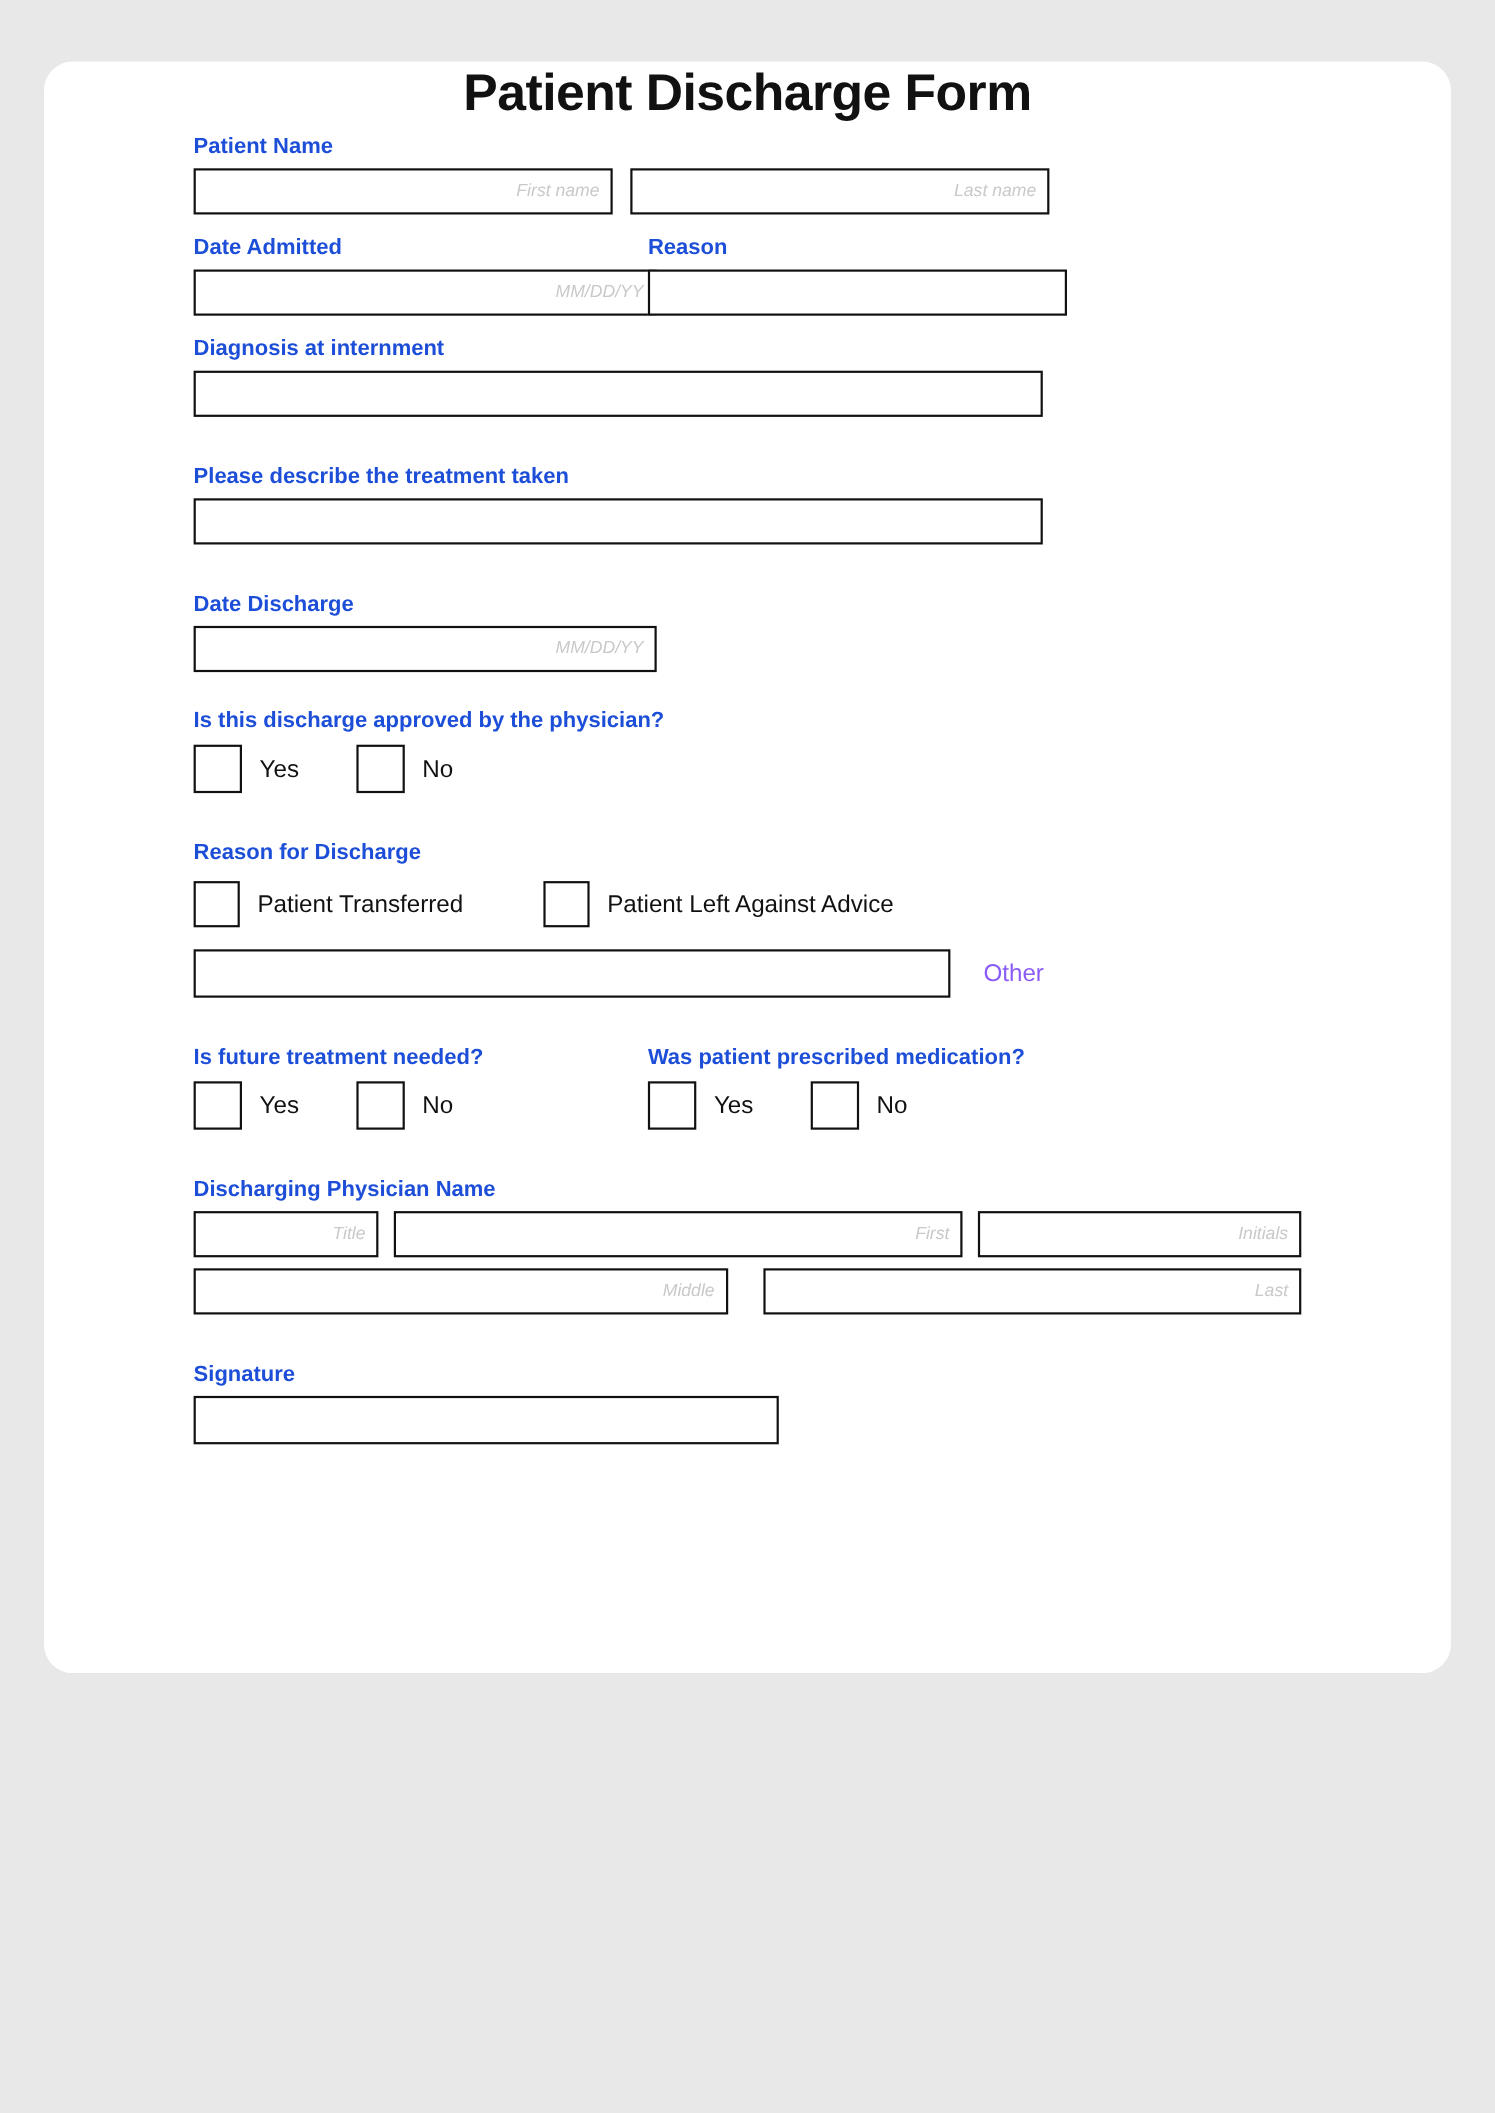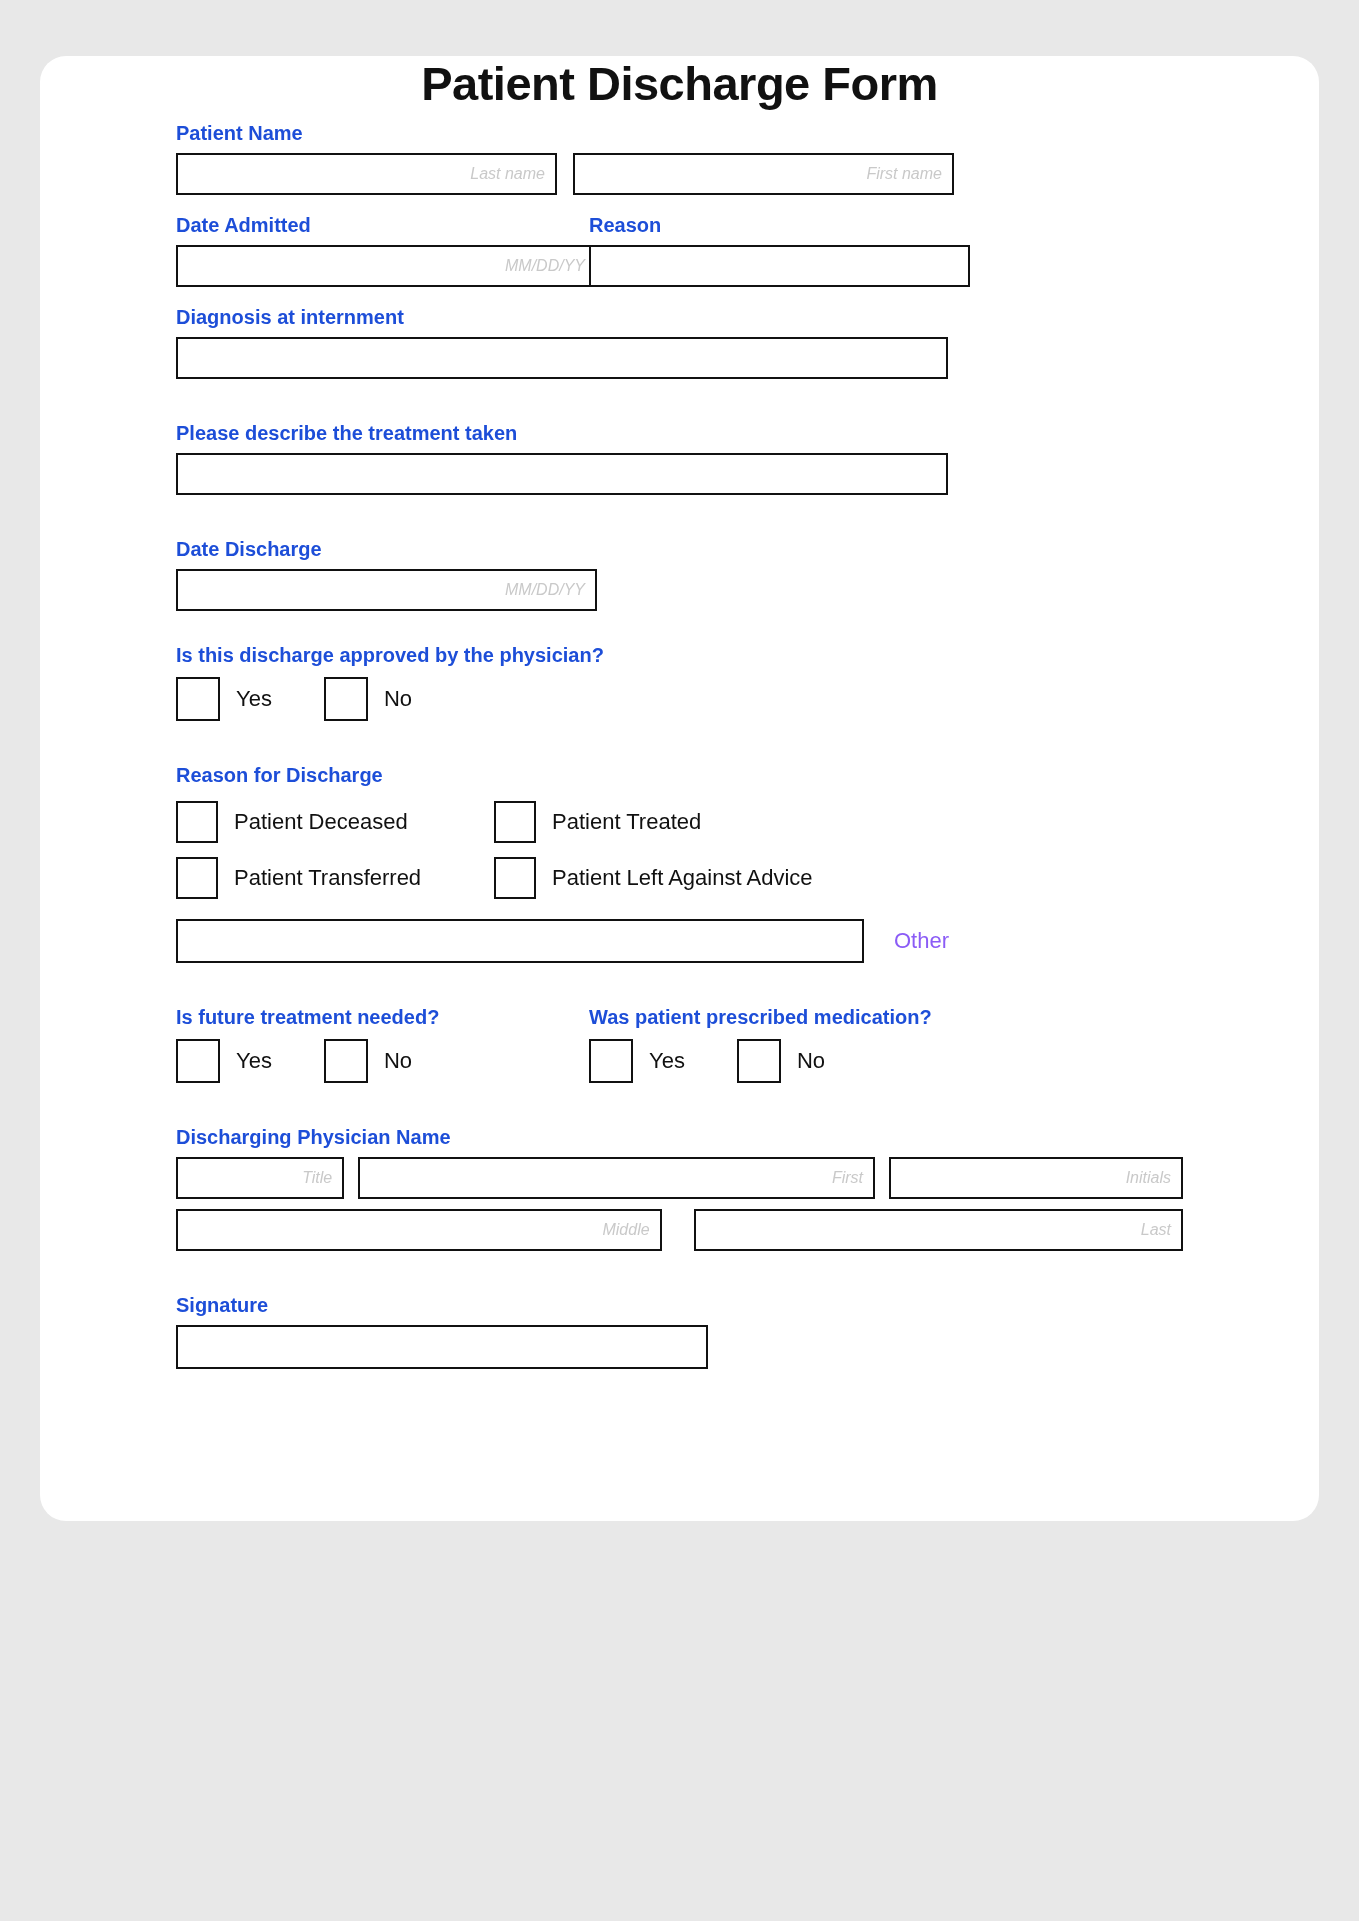--- a/index.html
+++ b/index.html
@@ -148,24 +148,24 @@
 
 <div class="page">
   <div class="inner">
 
     <h1 class="form-title">Patient Discharge Form</h1>
 
     <div class="section">
       <div class="label">Patient Name</div>
       <div class="row name-row">
         <div class="field">
+          <span class="ph">First name</span>
+        </div>
+        <div class="field">
           <span class="ph">Last name</span>
-        </div>
-        <div class="field">
-          <span class="ph">First name</span>
         </div>
       </div>
     </div>
 
     <div class="section two-col">
       <div class="col-a">
         <div class="label">Date Admitted</div>
         <div class="field date-field">
           <span class="ph">MM/DD/YY</span>
         </div>
@@ -207,30 +207,20 @@
         <div class="cbox gap-lg"></div>
         <span class="cb-label">No</span>
       </div>
     </div>
 
     <div class="spacer-24"></div>
 
     <div class="section">
       <div class="label">Reason for Discharge</div>
 
-      <div class="reason-grid-row">
-        <div class="reason-item first">
-          <div class="cbox small"></div>
-          <span class="cb-label">Patient Deceased</span>
-        </div>
-        <div class="reason-item">
-          <div class="cbox small"></div>
-          <span class="cb-label">Patient Treated</span>
-        </div>
-      </div>
 
       <div class="reason-grid-row">
         <div class="reason-item first">
           <div class="cbox small"></div>
           <span class="cb-label">Patient Transferred</span>
         </div>
         <div class="reason-item">
           <div class="cbox small"></div>
           <span class="cb-label">Patient Left Against Advice</span>
         </div>

